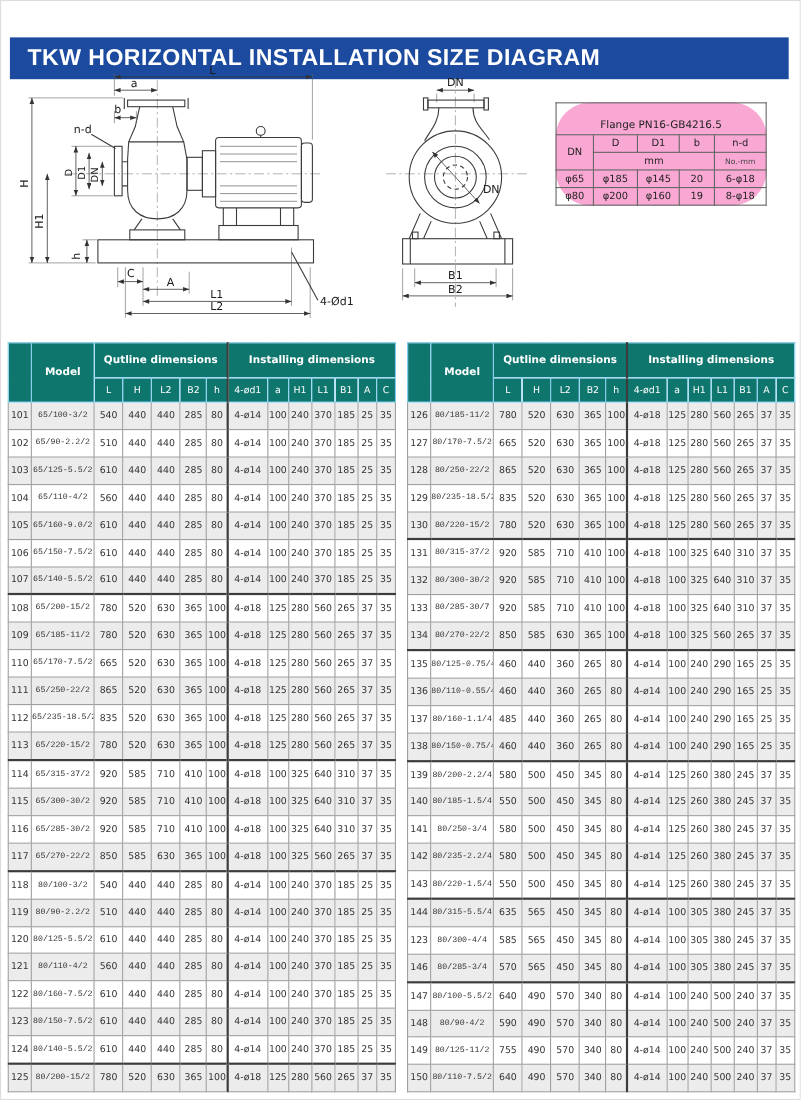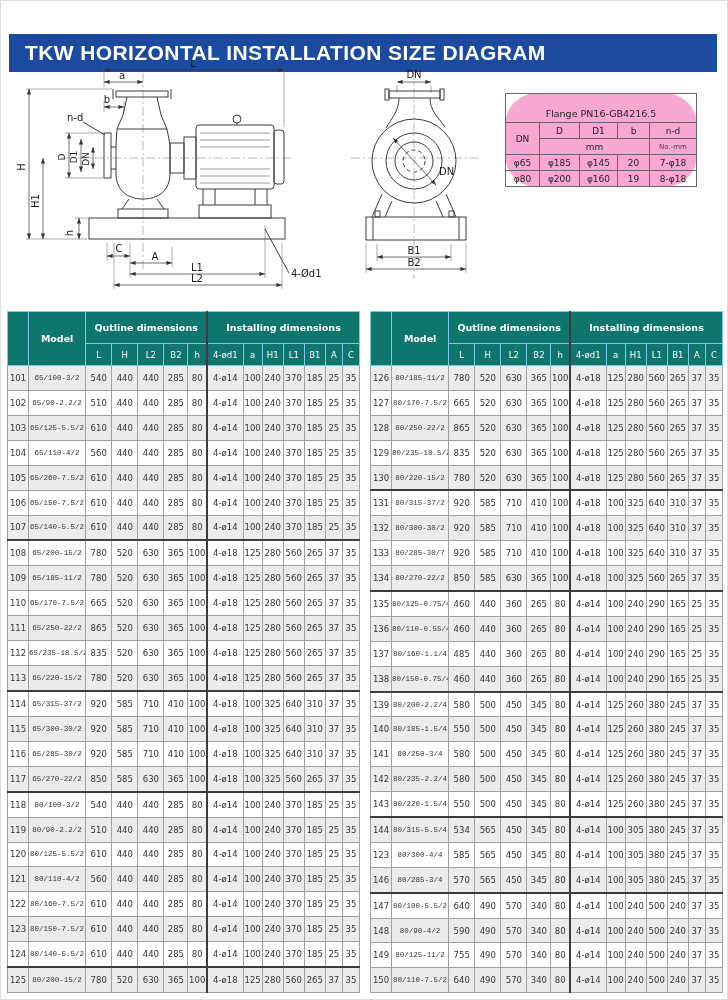--- a/index.html
+++ b/index.html
@@ -226,21 +226,21 @@
           <td colspan="3">mm</td>
           <td class="small">No.-mm</td>
         </tr>
       </tbody>
       <tbody id="flange-body">
           <tr>
             <td>φ65</td>
             <td>φ185</td>
             <td>φ145</td>
             <td>20</td>
-            <td>7-φ18</td>
+            <td>6-φ18</td>
           </tr>
           <tr>
             <td>φ80</td>
             <td>φ200</td>
             <td>φ160</td>
             <td>19</td>
             <td>8-φ18</td>
           </tr>
         </tbody>
     </table>
@@ -347,21 +347,21 @@
             <td>4-ø14</td>
             <td>100</td>
             <td>240</td>
             <td>370</td>
             <td>185</td>
             <td>25</td>
             <td>35</td>
           </tr>
           <tr class="stripe">
             <td>105</td>
-            <td class="model">65/260-7.5/2</td>
+            <td class="model">65/160-9.0/2</td>
             <td>610</td>
             <td>440</td>
             <td>440</td>
             <td>285</td>
             <td>80</td>
             <td>4-ø14</td>
             <td>100</td>
             <td>240</td>
             <td>370</td>
             <td>185</td>
@@ -1015,21 +1015,21 @@
             <td>125</td>
             <td>260</td>
             <td>380</td>
             <td>245</td>
             <td>37</td>
             <td>35</td>
           </tr>
           <tr class="stripe gbreak">
             <td>144</td>
             <td class="model">80/315-5.5/4</td>
-            <td>534</td>
+            <td>635</td>
             <td>565</td>
             <td>450</td>
             <td>345</td>
             <td>80</td>
             <td>4-ø14</td>
             <td>100</td>
             <td>305</td>
             <td>380</td>
             <td>245</td>
             <td>37</td>

